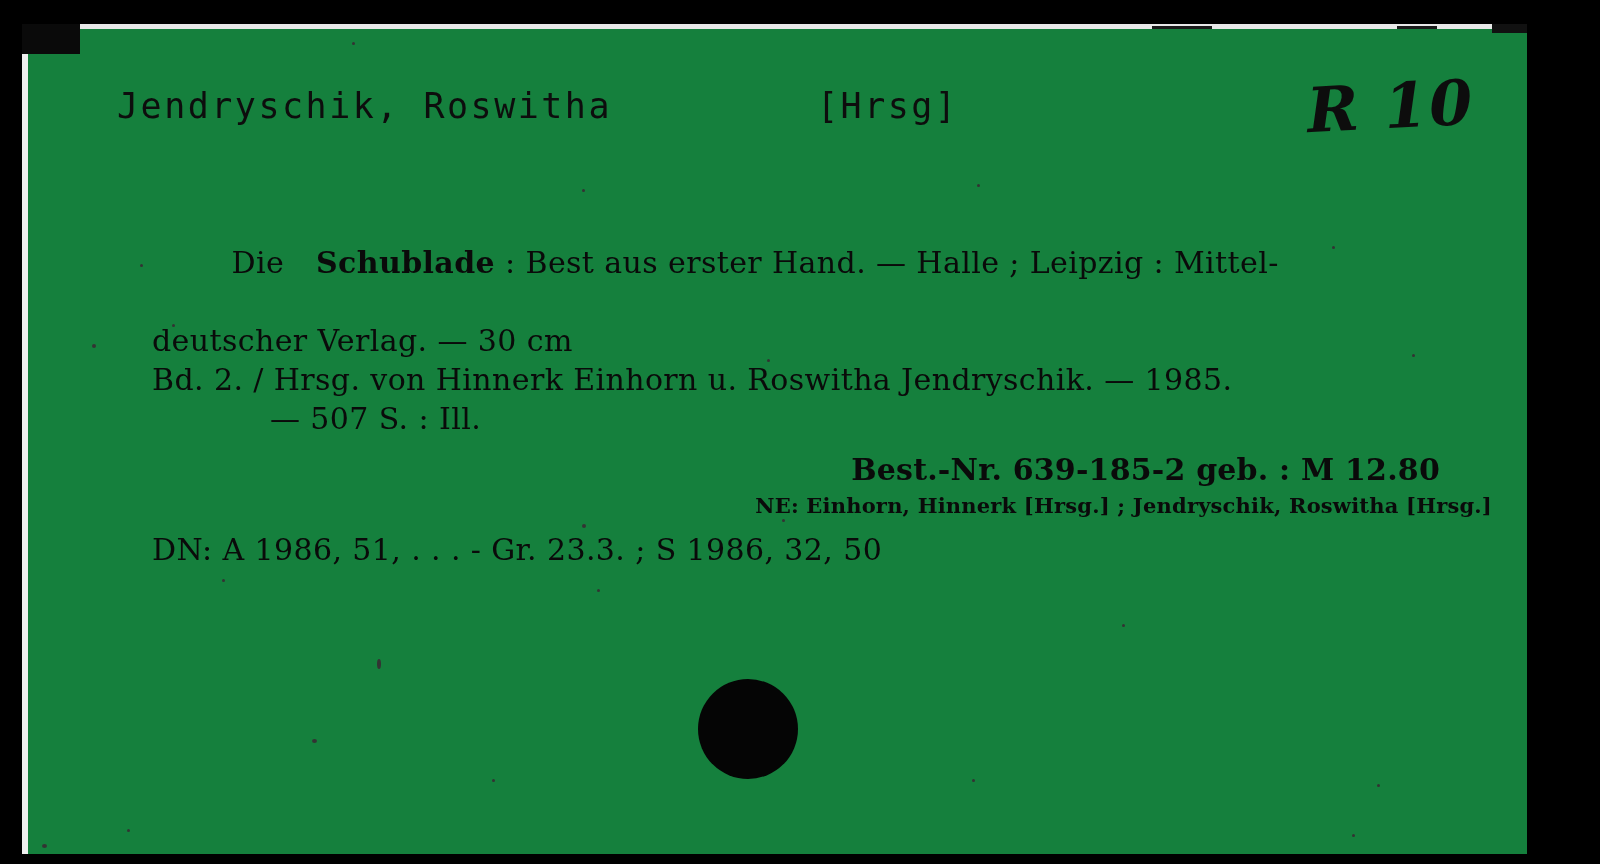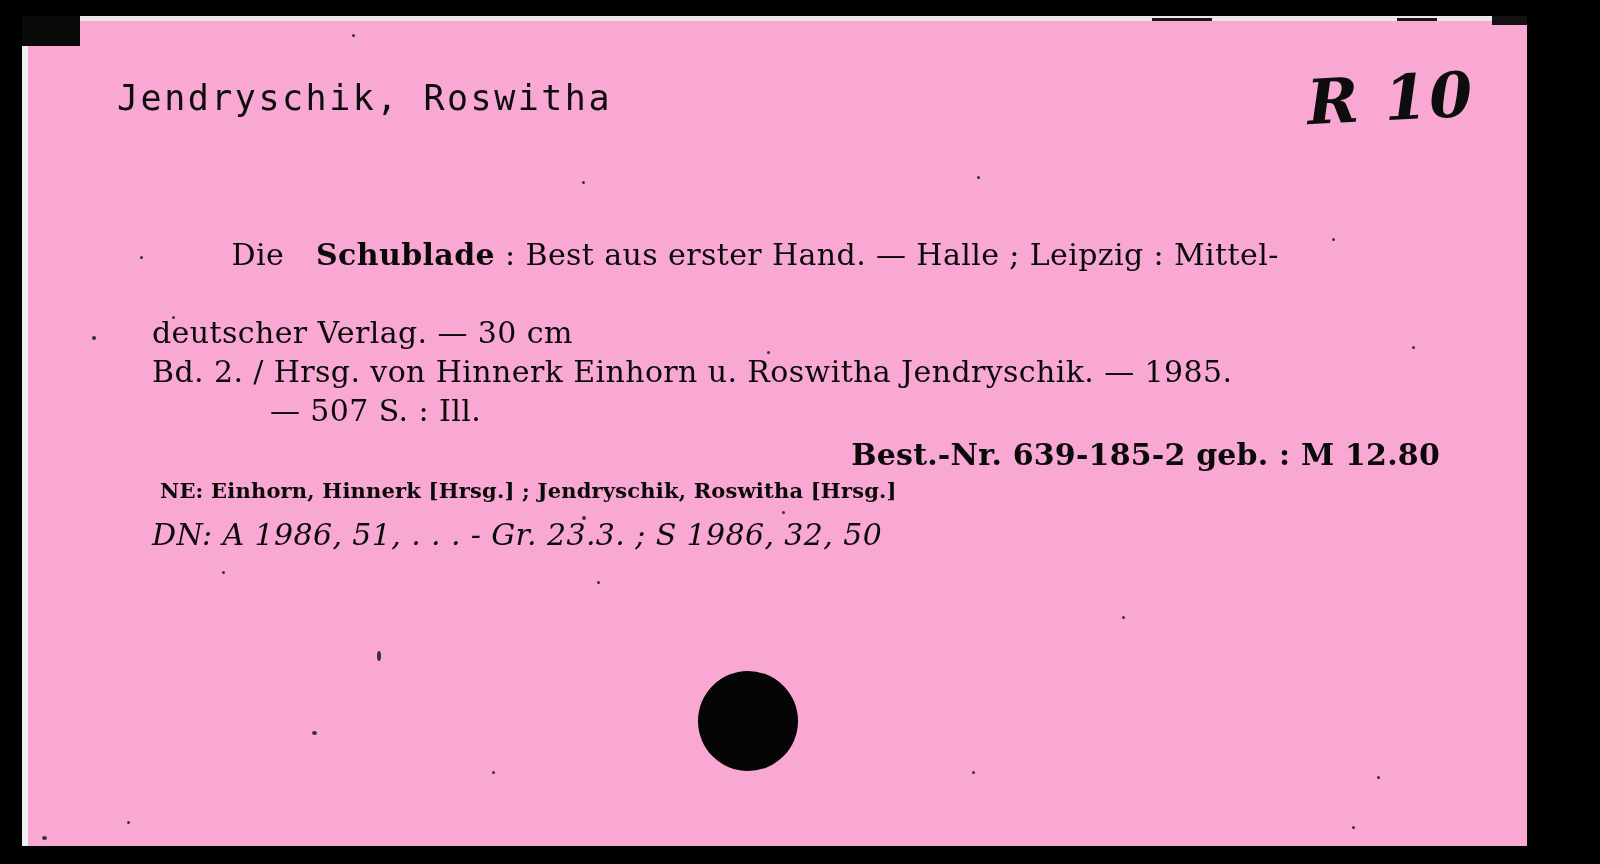--- a/index.html
+++ b/index.html
@@ -20,24 +20,24 @@
     top: 0;
     width: 1600px;
     height: 864px;
     background: #000000;
   }
 
   
   #card-surface {
     position: absolute;
     left: 22px;
-    top: 16px;
+    top: 24px;
     width: 1505px;
     height: 830px;
-    background: #f9a8d4;
+    background: #15803d;
     overflow: hidden;
   }
 
   
   .edge-shade-top {
     position: absolute;
     left: 0; top: 0;
     width: 1505px; height: 5px;
     background: #e8e8e8;
   }
@@ -120,42 +120,42 @@
     white-space: pre-wrap;
   }
   .body-line.indent-1 {
     padding-left: 118px;
   }
   .title-bold {
     font-weight: bold;
     margin-left: 22px;
   }
   #price-line {
-    margin-top: 7px;
+    margin-top: 14px;
     text-align: right;
     padding-right: 52px;
     font-family: "DejaVu Serif", serif;
     font-size: 30px;
     font-weight: bold;
     letter-spacing: 0.2px;
   }
   #ne-line {
     margin-top: 6px;
     font-family: "DejaVu Serif", serif;
     font-size: 21px;
     font-weight: bold;
     letter-spacing: 0.2px;
     margin-left: 8px;
+    text-align: right;
   }
   #dn-line {
     margin-top: 14px;
     font-family: "DejaVu Serif", serif;
     font-size: 30px;
     letter-spacing: 0.4px;
-    font-style: italic;
   }
 
   
   #punch-hole {
     position: absolute;
     left: 676px;
     top: 655px;
     width: 100px;
     height: 100px;
     border-radius: 50%;
@@ -177,20 +177,21 @@
   <div id="card-surface">
     <div class="edge-shade-top"></div>
     <div class="edge-shade-left"></div>
     <div class="edge-nick"></div>
     <div class="edge-nick2"></div>
     <div class="dash-mark" style="left:1130px; top:2px; width:60px;"></div>
     <div class="dash-mark" style="left:1375px; top:2px; width:40px;"></div>
 
     <div id="heading-line">
       <span id="heading-author" class="typed">Jendryschik, Roswitha</span>
+      <span id="heading-role" class="typed">[Hrsg]</span>
       <span id="shelfmark">R 10</span>
     </div>
 
     <div id="body-block">
 
       <div class="body-line">
         <span>Die </span><span class="title-bold">Schublade</span><span> : Best aus erster Hand. — Halle ; Leipzig : Mittel-</span>
       </div>
 
       <div class="body-line">deutscher Verlag. — 30 cm</div>

